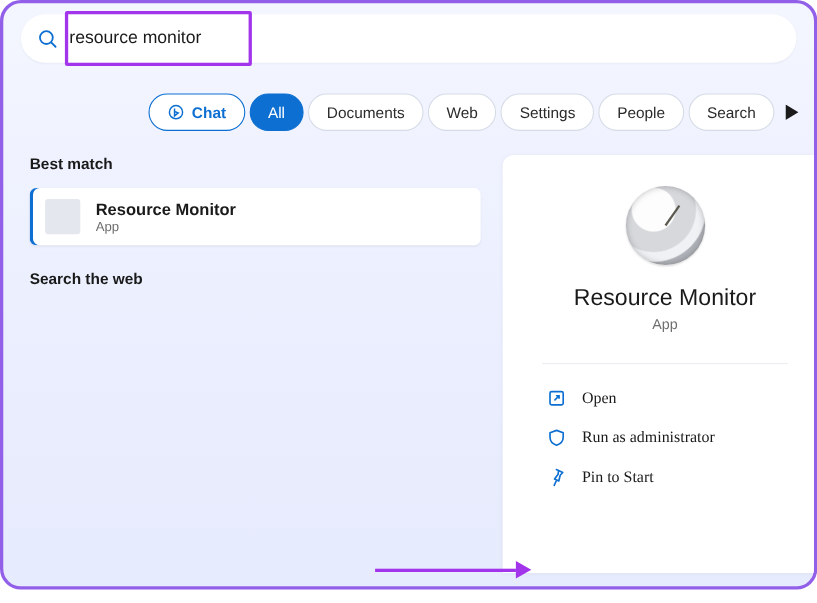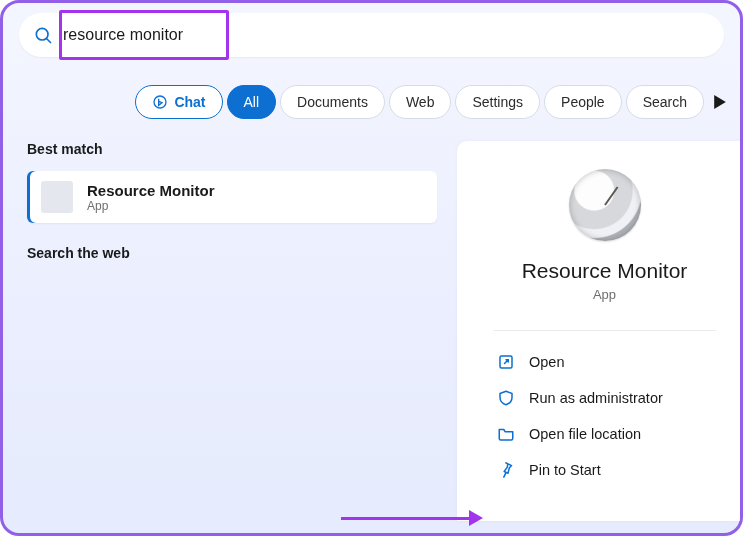--- a/index.html
+++ b/index.html
@@ -163,21 +163,21 @@
     position:absolute;
     left:50%; top:50%;
     width:2px; height:22px;
     background:#5c5a50;
     transform-origin: bottom center;
     transform: translate(-50%, -100%) rotate(35deg);
   }
   .detail-head .dtitle { font-size: 21px; font-weight: 400; color: #1a1a1a; white-space: nowrap; }
   .detail-head .dtype  { font-size: 13px; color: #6e6e6e; margin-top: 4px; }
 
-  .actions { display: flex; flex-direction: column; gap: 2px; }
+  .actions { display: flex; flex-direction: column; gap: 2px; font-family: Liberation Serif, serif; }
   .action {
     display: flex;
     align-items: center;
     gap: 14px;
     padding: 8px 4px;
     font-size: 14.5px;
     color: #1a1a1a;
     cursor: pointer;
     border-radius: 4px;
   }
@@ -280,26 +280,20 @@
             </svg>
           <span>Open</span>
         </div>
         <div class="action">
           <svg viewBox="0 0 24 24" fill="none" stroke="#0d6fd1" stroke-width="2" stroke-linejoin="round">
               <path d="M12 3l8 3v5c0 5-3.5 8.5-8 10-4.5-1.5-8-5-8-10V6l8-3z"></path>
             </svg>
           <span>Run as administrator</span>
         </div>
         <div class="action">
-          <svg viewBox="0 0 24 24" fill="none" stroke="#0d6fd1" stroke-width="2" stroke-linejoin="round">
-              <path d="M3 6h6l2 3h10v9a2 2 0 0 1-2 2H5a2 2 0 0 1-2-2V6z"></path>
-            </svg>
-          <span>Open file location</span>
-        </div>
-        <div class="action">
           <svg viewBox="0 0 24 24" fill="none" stroke="#0d6fd1" stroke-width="2" stroke-linecap="round" stroke-linejoin="round">
               <path d="M15 3l6 6-4 2-4 6-2-2-5 5 5-5-2-2 6-4 2-4z" transform="rotate(-20 12 12)"></path>
             </svg>
           <span>Pin to Start</span>
         </div>
       </div>
     </div>
 
   </div>
 

